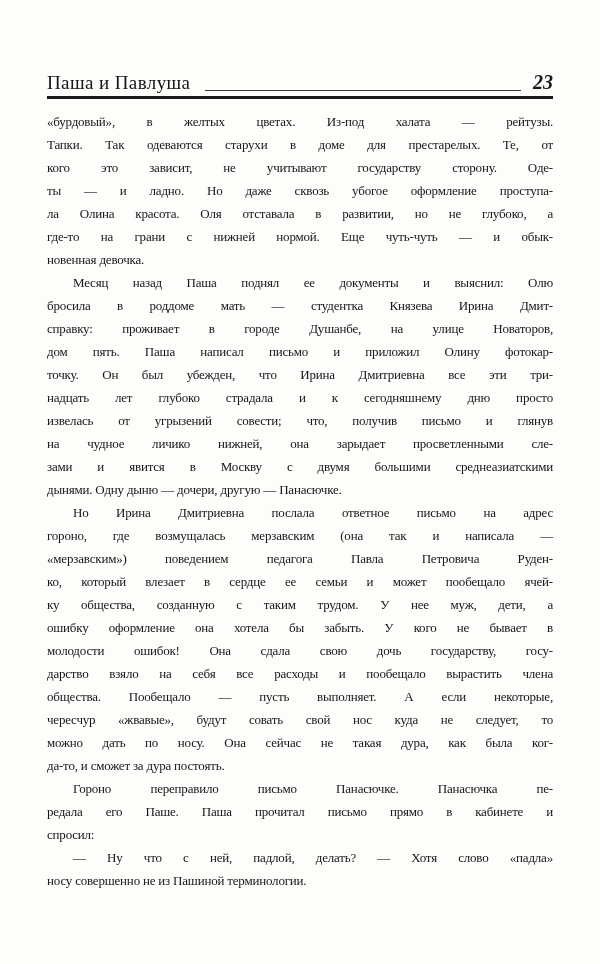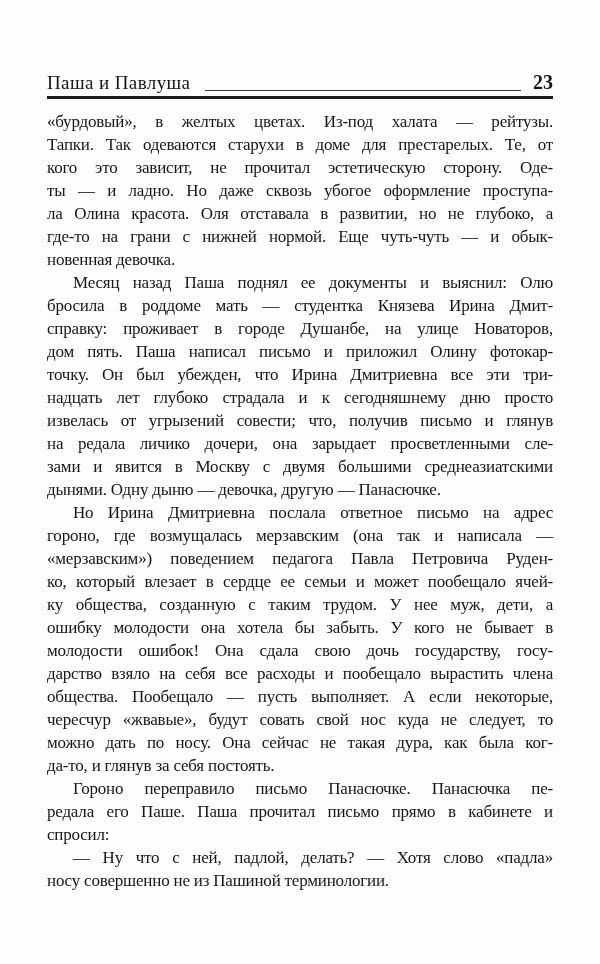--- a/index.html
+++ b/index.html
@@ -30,20 +30,21 @@
     font-size: 19px;
     letter-spacing: 0.4px;
     white-space: nowrap;
   }
   .head-num {
     position: absolute;
     right: 0;
     bottom: -2px;
     font-size: 20px;
     font-weight: 700;
+    font-style: italic;
   }
   .thin-rule {
     position: absolute;
     left: 205px;
     top: 90px;
     width: 316px;
     height: 1px;
     background: #3a3a3a;
   }
   .thick-rule {
@@ -52,21 +53,21 @@
     top: 96px;
     width: 506px;
     height: 3px;
     background: #1a1a1a;
   }
   .body-text {
     position: absolute;
     left: 47px;
     top: 110px;
     width: 506px;
-    font-size: 17px;
+    font-size: 13px;
     line-height: 23px;
     letter-spacing: -0.2px;
   }
   .line {
     height: 23px;
     text-align: justify;
     text-align-last: justify;
   }
   .line.last {
     text-align-last: left;
@@ -81,46 +82,46 @@
 <div class="page">
   <div class="running-head">
     <span class="head-title">Паша и Павлуша</span>
     <span class="head-num">23</span>
   </div>
   <div class="thin-rule"></div>
   <div class="thick-rule"></div>
   <div class="body-text" id="body-text">
       <div class="line">«бурдовый», в желтых цветах. Из-под халата — рейтузы.</div>
       <div class="line">Тапки. Так одеваются старухи в доме для престарелых. Те, от</div>
-      <div class="line">кого это зависит, не прочитал эстетическую сторону. Оде-</div>
+      <div class="line">кого это зависит, не учитывают государству сторону. Оде-</div>
       <div class="line">ты — и ладно. Но даже сквозь убогое оформление проступа-</div>
       <div class="line">ла Олина красота. Оля отставала в развитии, но не глубоко, а</div>
       <div class="line">где-то на грани с нижней нормой. Еще чуть-чуть — и обык-</div>
       <div class="line last">новенная девочка.</div>
       <div class="line indent">Месяц назад Паша поднял ее документы и выяснил: Олю</div>
       <div class="line">бросила в роддоме мать — студентка Князева Ирина Дмит-</div>
       <div class="line">справку: проживает в городе Душанбе, на улице Новаторов,</div>
       <div class="line">дом пять. Паша написал письмо и приложил Олину фотокар-</div>
       <div class="line">точку. Он был убежден, что Ирина Дмитриевна все эти три-</div>
       <div class="line">надцать лет глубоко страдала и к сегодняшнему дню просто</div>
       <div class="line">извелась от угрызений совести; что, получив письмо и глянув</div>
-      <div class="line">на редала личико дочери, она зарыдает просветленными сле-</div>
+      <div class="line">на чудное личико нижней, она зарыдает просветленными сле-</div>
       <div class="line">зами и явится в Москву с двумя большими среднеазиатскими</div>
-      <div class="line last">дынями. Одну дыню — девочка, другую — Панасючке.</div>
+      <div class="line last">дынями. Одну дыню — дочери, другую — Панасючке.</div>
       <div class="line indent">Но Ирина Дмитриевна послала ответное письмо на адрес</div>
       <div class="line">гороно, где возмущалась мерзавским (она так и написала —</div>
       <div class="line">«мерзавским») поведением педагога Павла Петровича Руден-</div>
       <div class="line">ко, который влезает в сердце ее семьи и может пообещало ячей-</div>
       <div class="line">ку общества, созданную с таким трудом. У нее муж, дети, а</div>
-      <div class="line">ошибку молодости она хотела бы забыть. У кого не бывает в</div>
+      <div class="line">ошибку оформление она хотела бы забыть. У кого не бывает в</div>
       <div class="line">молодости ошибок! Она сдала свою дочь государству, госу-</div>
       <div class="line">дарство взяло на себя все расходы и пообещало вырастить члена</div>
       <div class="line">общества. Пообещало — пусть выполняет. А если некоторые,</div>
       <div class="line">чересчур «жвавые», будут совать свой нос куда не следует, то</div>
       <div class="line">можно дать по носу. Она сейчас не такая дура, как была ког-</div>
-      <div class="line last">да-то, и глянув за себя постоять.</div>
+      <div class="line last">да-то, и сможет за дура постоять.</div>
       <div class="line indent">Гороно переправило письмо Панасючке. Панасючка пе-</div>
       <div class="line">редала его Паше. Паша прочитал письмо прямо в кабинете и</div>
       <div class="line last">спросил:</div>
       <div class="line indent">— Ну что с ней, падлой, делать? — Хотя слово «падла»</div>
       <div class="line last">носу совершенно не из Пашиной терминологии.</div>
     </div>
 </div>
 
 </body></html>

